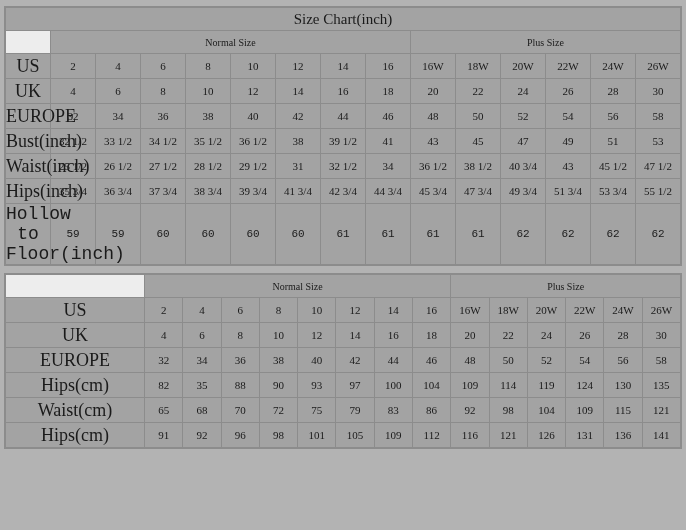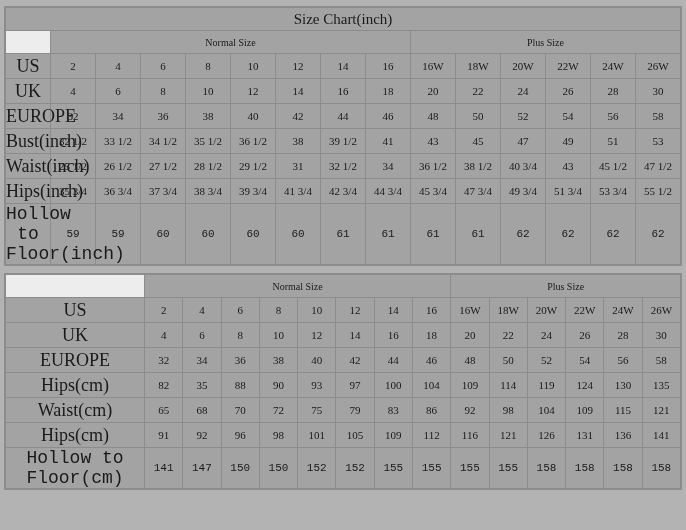--- a/index.html
+++ b/index.html
@@ -307,33 +307,16 @@
             <td class="datacell">105</td>
             <td class="datacell">109</td>
             <td class="datacell">112</td>
             <td class="datacell">116</td>
             <td class="datacell">121</td>
             <td class="datacell">126</td>
             <td class="datacell">131</td>
             <td class="datacell">136</td>
             <td class="datacell">141</td>
           </tr>
-          <tr class="tall">
-            <td class="rowlabel colhead-first">Hollow to Floor(cm)</td>
-            <td class="datacell">141</td>
-            <td class="datacell">147</td>
-            <td class="datacell">150</td>
-            <td class="datacell">150</td>
-            <td class="datacell">152</td>
-            <td class="datacell">152</td>
-            <td class="datacell">155</td>
-            <td class="datacell">155</td>
-            <td class="datacell">155</td>
-            <td class="datacell">155</td>
-            <td class="datacell">158</td>
-            <td class="datacell">158</td>
-            <td class="datacell">158</td>
-            <td class="datacell">158</td>
-          </tr>
         </tbody>
     </table>
   </div>
 </div>
 
 </body></html>

